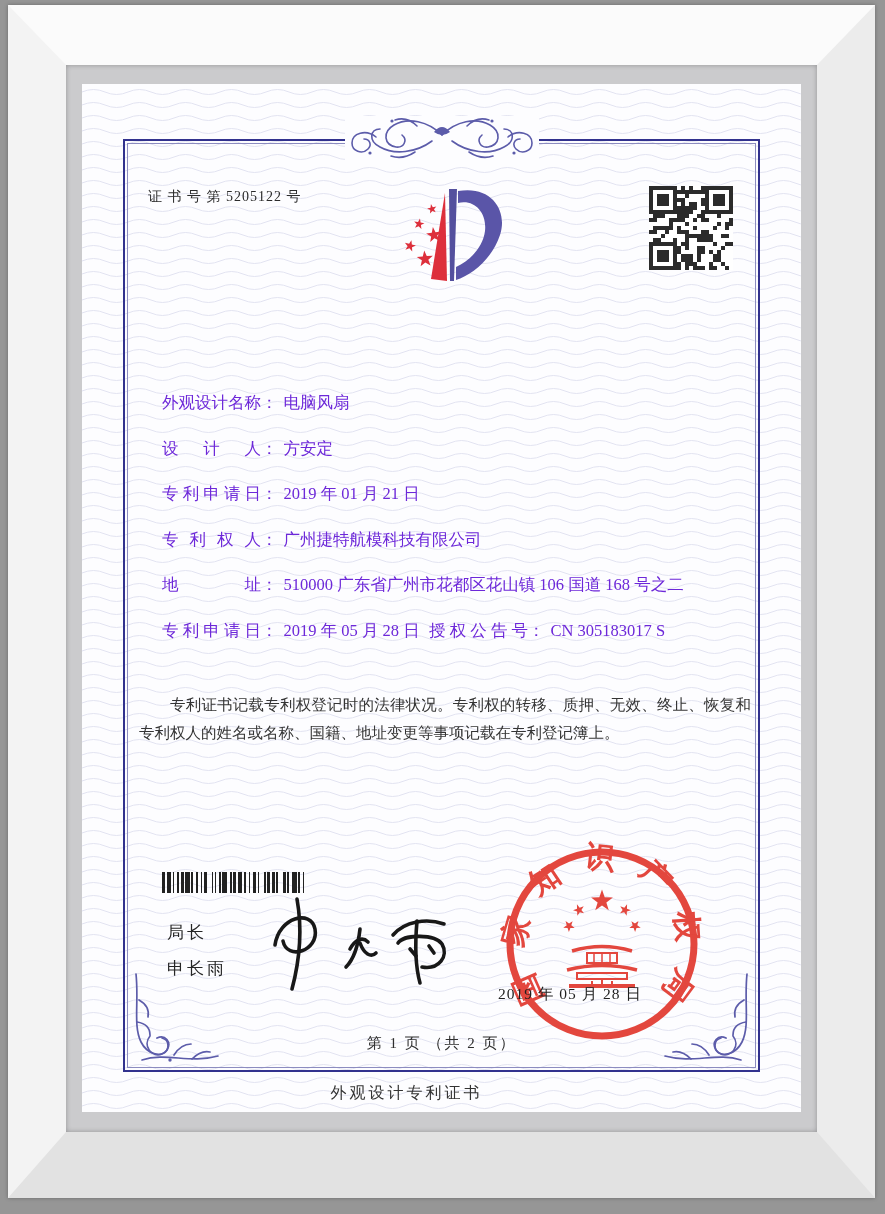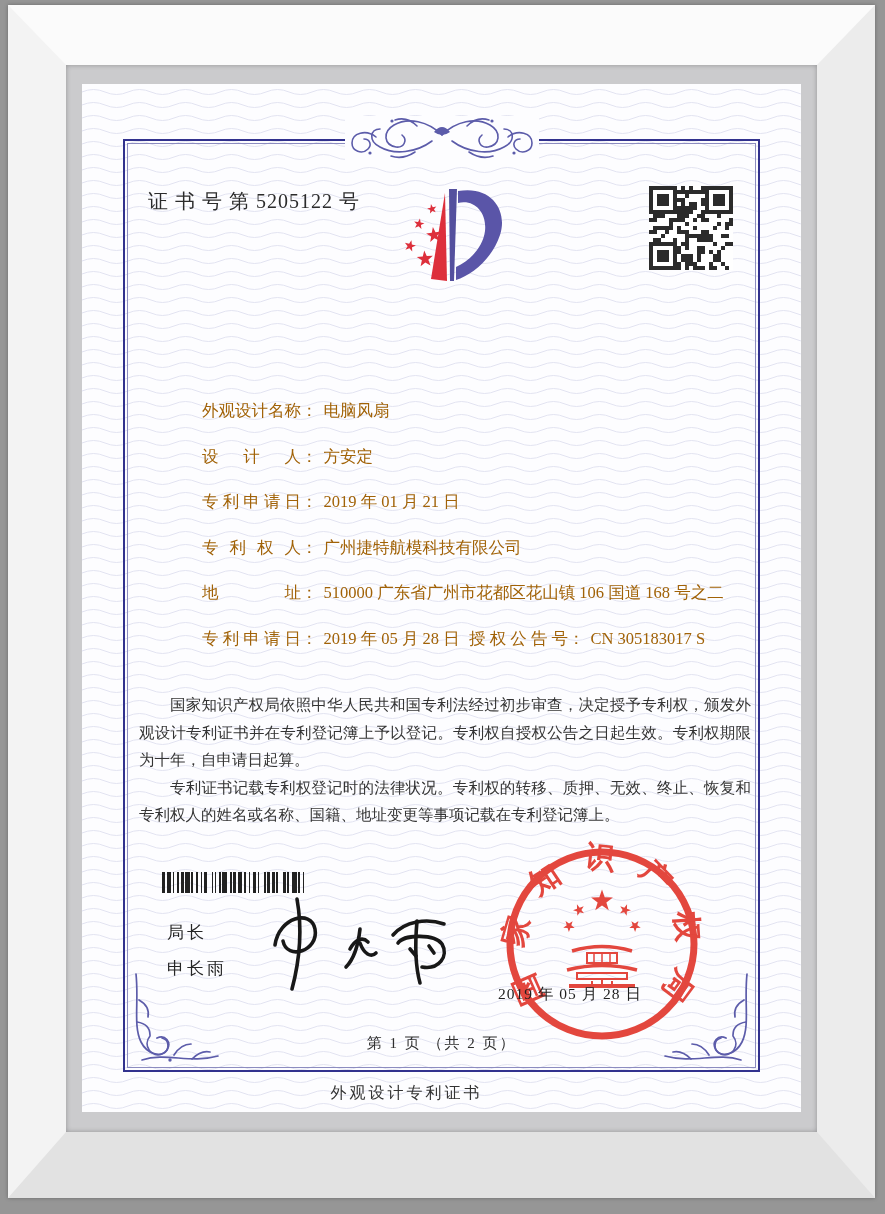--- a/index.html
+++ b/index.html
@@ -11,24 +11,24 @@
          border-color:#fbfbfb #ececec #e2e2e2 #f3f3f3;
          background:#cbcbcd;box-shadow:inset 0 0 5px rgba(0,0,0,.28), 0 0 4px rgba(0,0,0,.3);}
   
   .paper{position:absolute;left:82px;top:84px;right:84px;bottom:102px;background:#fdfdff;overflow:hidden;}
   .waves{position:absolute;left:0;top:0;z-index:0;}
   
   .inner{position:absolute;left:41px;top:55px;width:633px;height:929px;
          border:2px solid #32328e;z-index:1;}
   .inner::before{content:"";position:absolute;inset:2px;border:1px solid #8c8cc0;pointer-events:none;}
   .abs{position:absolute;}
-  .cert-no{left:23px;top:47px;font-size:20px;color:#2b2b2b;letter-spacing:1px;}
+  .cert-no{left:23px;top:47px;font-size:14px;color:#2b2b2b;letter-spacing:1px;}
   .title{left:0;right:0;top:152px;text-align:center;font-size:36px;font-weight:700;
          color:#1d1d1d;letter-spacing:11px;}
-  .fields{left:37px;top:259px;width:580px;font-size:16.5px;color:#a16207;margin-left:40px;}
+  .fields{left:37px;top:251px;width:580px;font-size:16.5px;color:#6d28d9;}
   .row{height:45.5px;white-space:nowrap;}
   .lbl{display:inline-block;width:99px;text-align:justify;text-align-last:justify;vertical-align:top;}
   .colon{margin-right:6px;}
   .grant2{position:absolute;left:267px;top:0;}
   .paras{left:14px;top:550px;width:612px;font-size:15.5px;line-height:27.5px;color:#343434;
          text-align:justify;}
   .paras p{margin:0;text-indent:2em;}
   .barcode{left:37px;top:731px;height:21px;display:flex;align-items:stretch;}
   .barcode span{display:block;height:100%;}
   .signer{left:42px;font-size:17px;color:#262626;letter-spacing:3px;}
@@ -284,21 +284,20 @@
         </div>
         <div class="row" style="position:relative;">
           <span class="lbl">专利申请日</span><span class="colon">：</span><span>2019 年 05 月 28 日</span>
           <span class="grant2">
             <span class="lbl">授权公告号</span><span class="colon">：</span><span>CN 305183017 S</span>
           </span>
         </div>
       </div>
 
       <div class="abs paras">
-        <p>国家知识产权局依照中华人民共和国专利法经过初步审查，决定授予专利权，颁发外观设计专利证书并在专利登记簿上予以登记。专利权自授权公告之日起生效。专利权期限为十年，自申请日起算。</p>
         <p>专利证书记载专利权登记时的法律状况。专利权的转移、质押、无效、终止、恢复和专利权人的姓名或名称、国籍、地址变更等事项记载在专利登记簿上。</p>
       </div>
 
       <div class="abs barcode" id="barcode">
           <span style="width: 3.1px; background: rgb(34, 34, 34);"></span>
           <span style="width: 1.55px; background: transparent;"></span>
           <span style="width: 4.65px; background: rgb(34, 34, 34);"></span>
           <span style="width: 1.55px; background: transparent;"></span>
           <span style="width: 1.55px; background: rgb(34, 34, 34);"></span>
           <span style="width: 3.1px; background: transparent;"></span>

